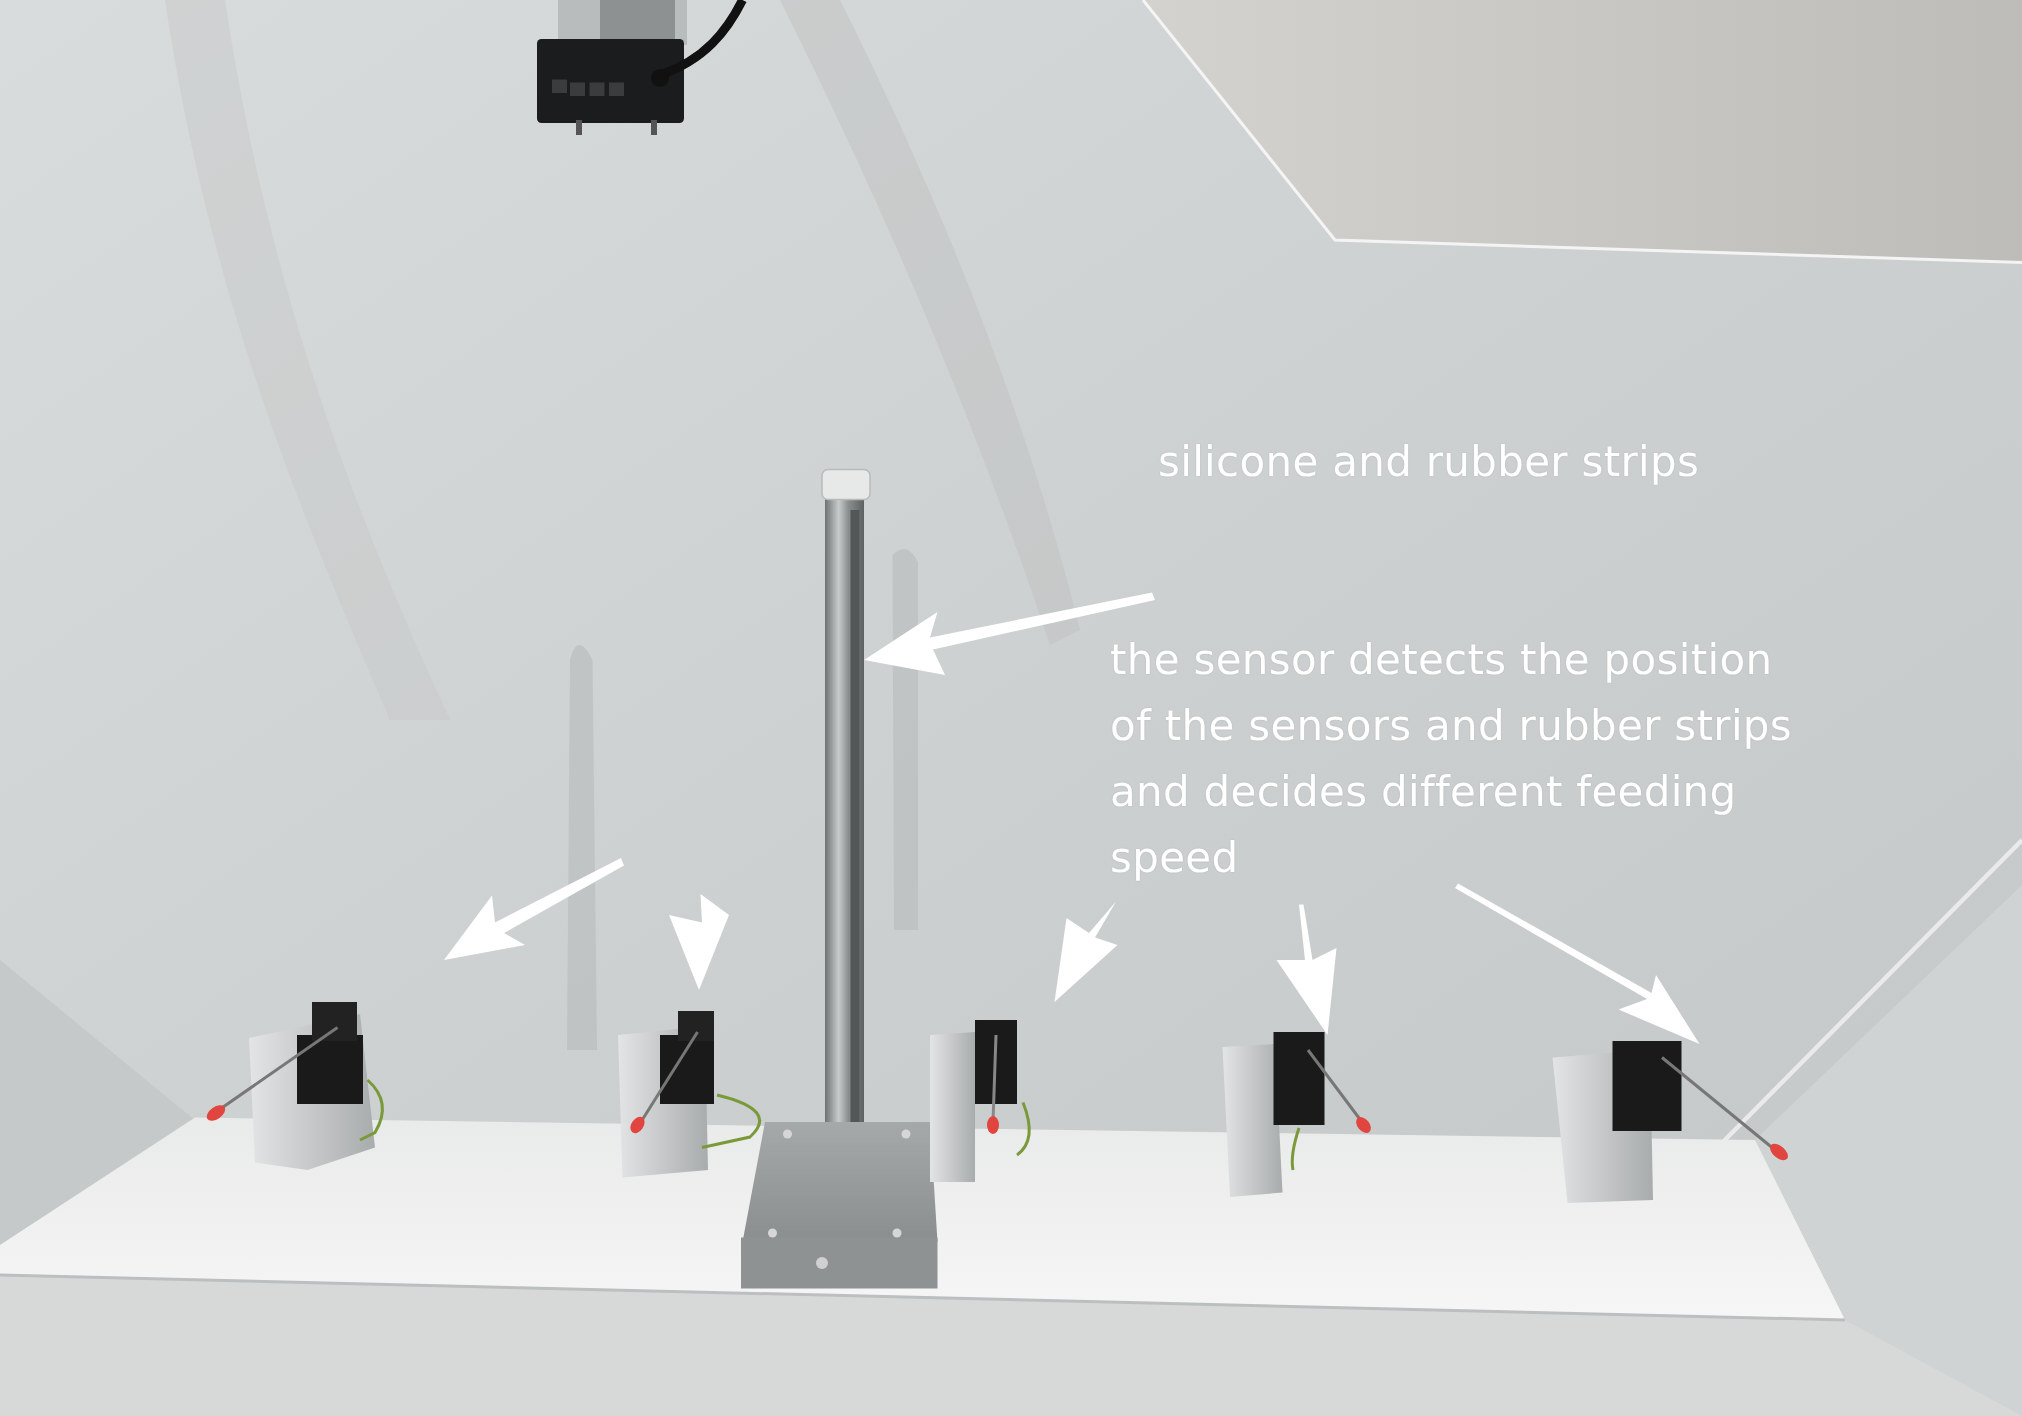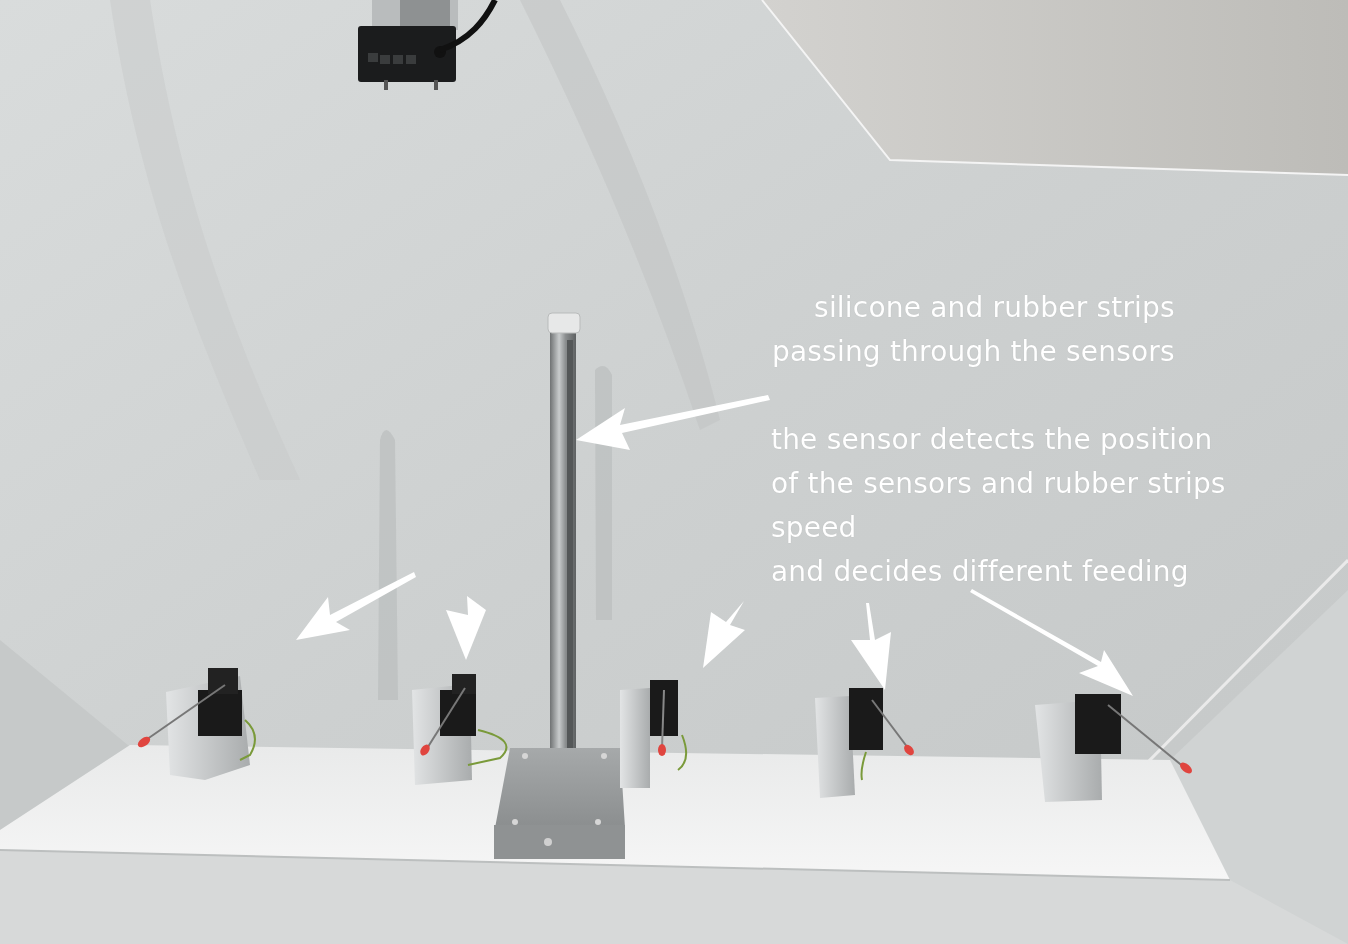--- a/index.html
+++ b/index.html
@@ -8,22 +8,22 @@
       background: #cfd2d2;
       font-family: "DejaVu Sans", "Liberation Sans", sans-serif;
     }
     .scene { position: absolute; inset: 0; }
     .scene svg { position: absolute; left: 0; top: 0; }
     .annot {
       position: absolute; color: #ffffff; font-size: 28px; line-height: 44px;
       letter-spacing: 0.2px; white-space: nowrap;
       text-shadow: 0 0 1px rgba(0,0,0,0.15);
     }
-    .annot-1 { left: 772px; top: 286px; text-align: right; }
-    .annot-2 { left: 771px; top: 418px; }
+    .annot-1 { left: 772px; top: 286px; }
+    .annot-2 { left: 740px; top: 418px; }
     .annot span { display: block; }
   </style>
 </head>
 <body>
 
 <div class="scene">
   <svg width="1348" height="944" viewBox="0 0 1348 944">
     <defs>
       <linearGradient id="wallG" x1="0" y1="0" x2="1" y2="1">
         <stop offset="0" stop-color="#d9dcdc"></stop>
@@ -149,21 +149,20 @@
       <polygon points="744,601 726,622 711,612 703,668 745,630 730,625"></polygon>
 
       <polygon points="866,603 870,640 851,640 885,690 891,632 875,640 869,603"></polygon>
 
       <polygon points="970,592 1098,666 1079,673 1133,696 1104,650 1101,662 972,589"></polygon>
     </g>
   </svg>
 
   <div class="annot annot-1">
     <span>silicone and rubber strips</span>
-    <span>passing through the sensors</span>
   </div>
   <div class="annot annot-2">
     <span>the sensor detects the position</span>
     <span>of the sensors and rubber strips</span>
+    <span>and decides different feeding</span>
     <span>speed</span>
-    <span>and decides different feeding</span>
   </div>
 </div>
 
 </body></html>

